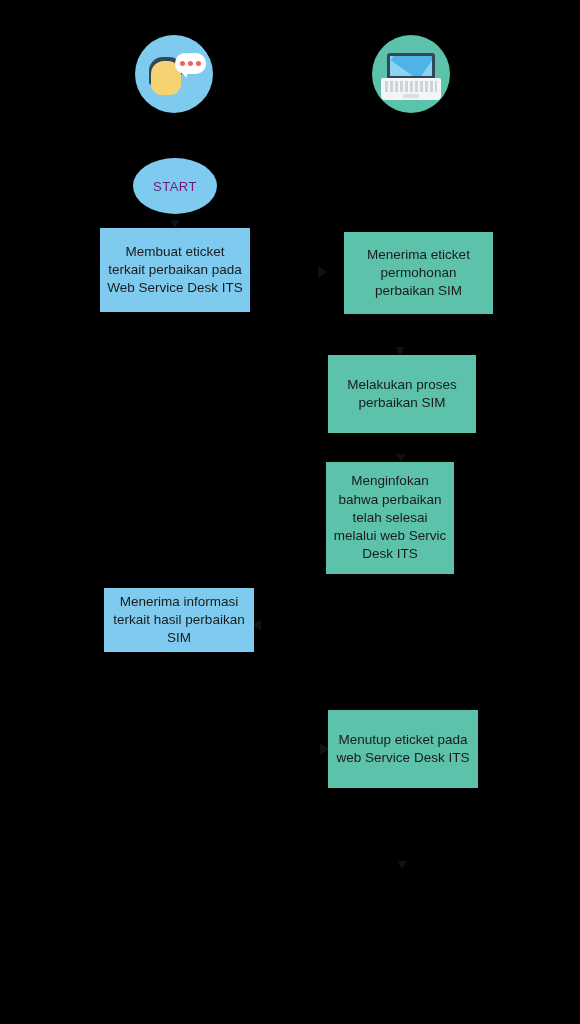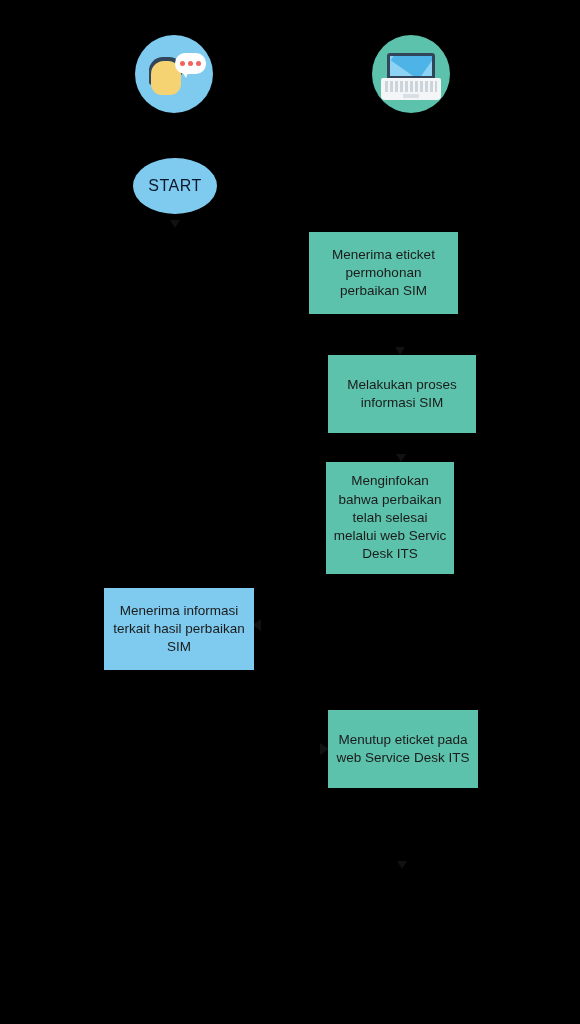--- a/index.html
+++ b/index.html
@@ -150,22 +150,22 @@
     border-radius: 1px;
   }
 
   
   .terminator {
     position: absolute;
     display: flex;
     align-items: center;
     justify-content: center;
     border-radius: 50%;
-    color: #0f172a;
-    font-size: 16px;
+    color: #701a75;
+    font-size: 13px;
     letter-spacing: .5px;
   }
   .terminator.start { left: 133px; top: 158px; width: 84px; height: 56px; background: #7ecbef; }
   .terminator.end   { left: 357px; top: 869px; width: 84px; height: 56px; background: #5cc2ab; }
 
   
   .proc {
     position: absolute;
     display: flex;
     align-items: center;
@@ -174,24 +174,24 @@
     color: #1b1b1b;
     font-size: 13.5px;
     line-height: 1.35;
     padding: 4px 6px;
     box-sizing: border-box;
   }
   .proc.blue { background: #7ecbef; }
   .proc.teal { background: #5cc2ab; }
 
   .p-membuat  { left: 100px; top: 228px; width: 150px; height: 84px; }
-  .p-menerima-et { left: 309px; top: 232px; width: 149px; height: 82px; }
+  .p-menerima-et { left: 344px; top: 232px; width: 149px; height: 82px; }
   .p-melakukan   { left: 328px; top: 355px; width: 148px; height: 78px; }
   .p-menginfokan { left: 326px; top: 462px; width: 128px; height: 112px; }
-  .p-menerima-in { left: 104px; top: 588px; width: 150px; height: 82px; }
+  .p-menerima-in { left: 104px; top: 588px; width: 150px; height: 64px; }
   .p-menutup     { left: 328px; top: 710px; width: 150px; height: 78px; }
 
   
   .conn {
     position: absolute;
     background: #000000;
   }
   .arrow-down, .arrow-right, .arrow-left {
     position: absolute;
     width: 0;
@@ -257,24 +257,25 @@
   <div class="conn" style="left:178px; top:662px; width:2px; height:87px;"></div>
   <div class="conn" style="left:178px; top:748px; width:150px; height:2px;"></div>
   <div class="arrow-right" style="left:320px; top:743px;"></div>
 
   <div class="conn" style="left:401px; top:788px; width:2px; height:81px;"></div>
   <div class="arrow-down" style="left:397px; top:861px;"></div>
 
   <div class="terminator start">START</div>
 
 
+  <div class="proc blue p-membuat">Membuat eticket terkait perbaikan pada Web Service Desk ITS</div>
 
   <div class="proc teal p-menerima-et">Menerima eticket permohonan perbaikan SIM</div>
 
-  <div class="proc teal p-melakukan">Melakukan proses informasi SIM</div>
+  <div class="proc teal p-melakukan">Melakukan proses perbaikan SIM</div>
 
   <div class="proc teal p-menginfokan">Menginfokan bahwa perbaikan telah selesai melalui web Servic Desk ITS</div>
 
   <div class="proc blue p-menerima-in">Menerima informasi terkait hasil perbaikan SIM</div>
 
   <div class="proc teal p-menutup">Menutup eticket pada web Service Desk ITS</div>
 
 </div>
 
 </body></html>

